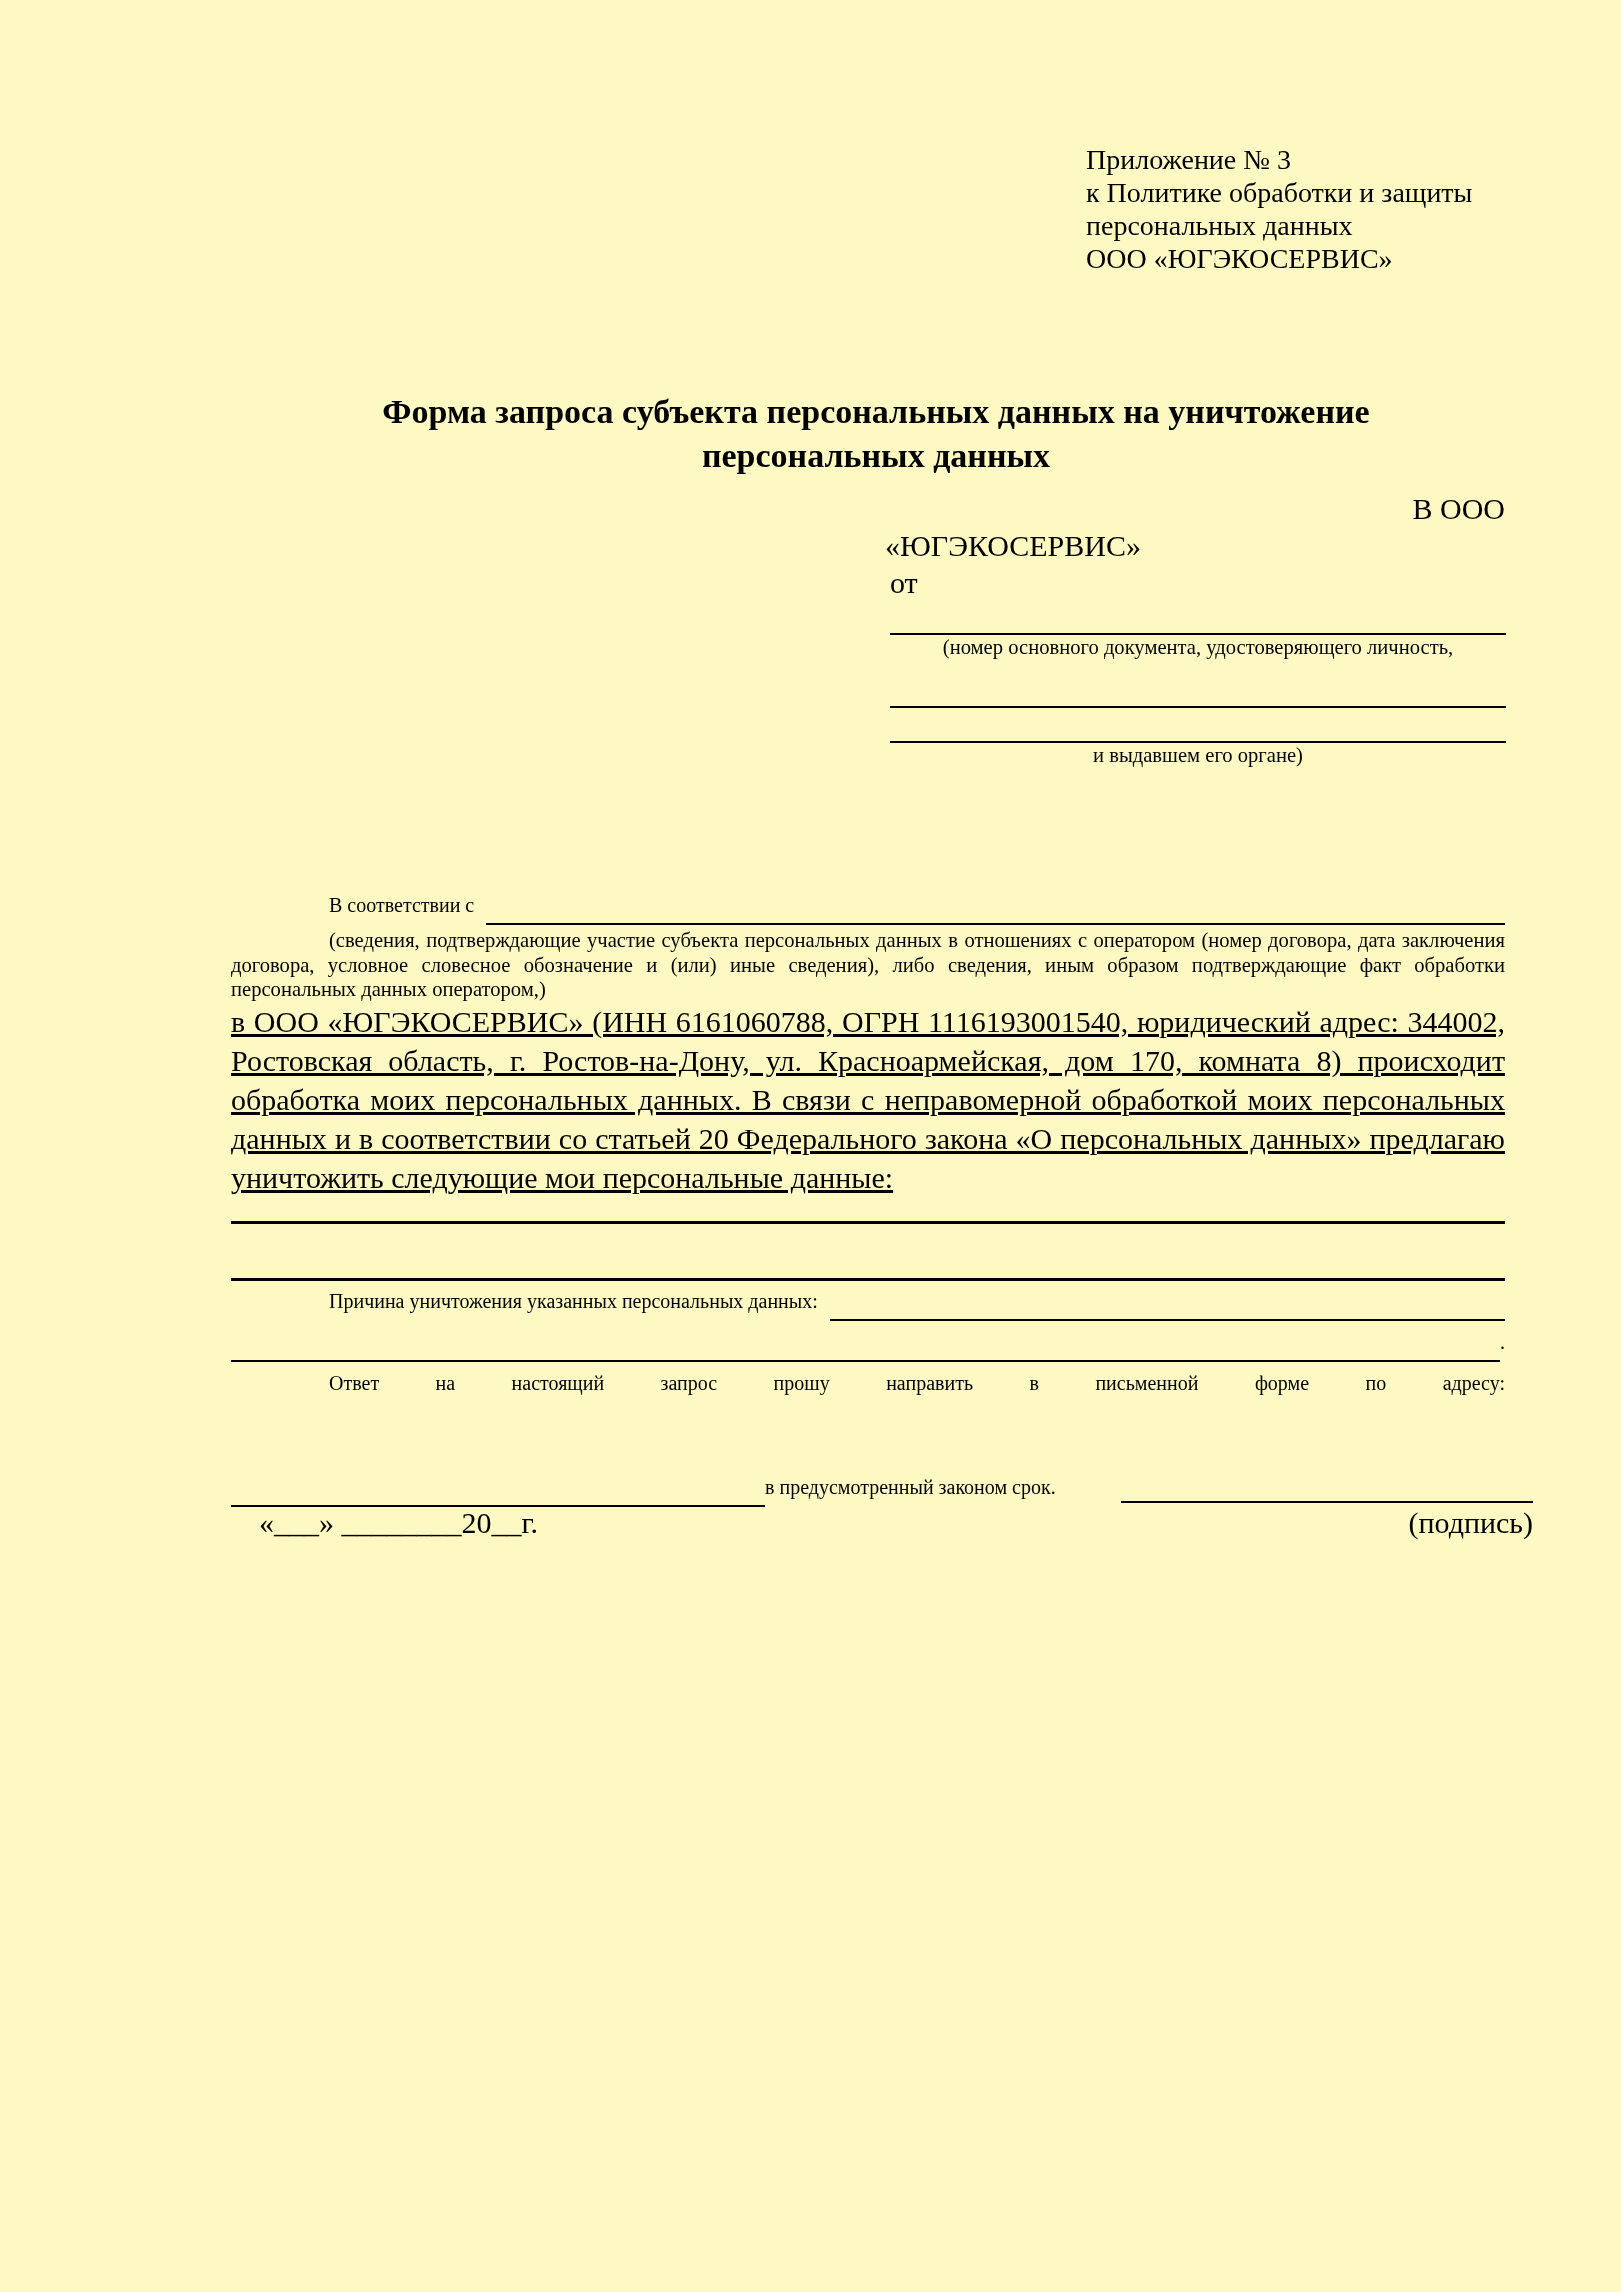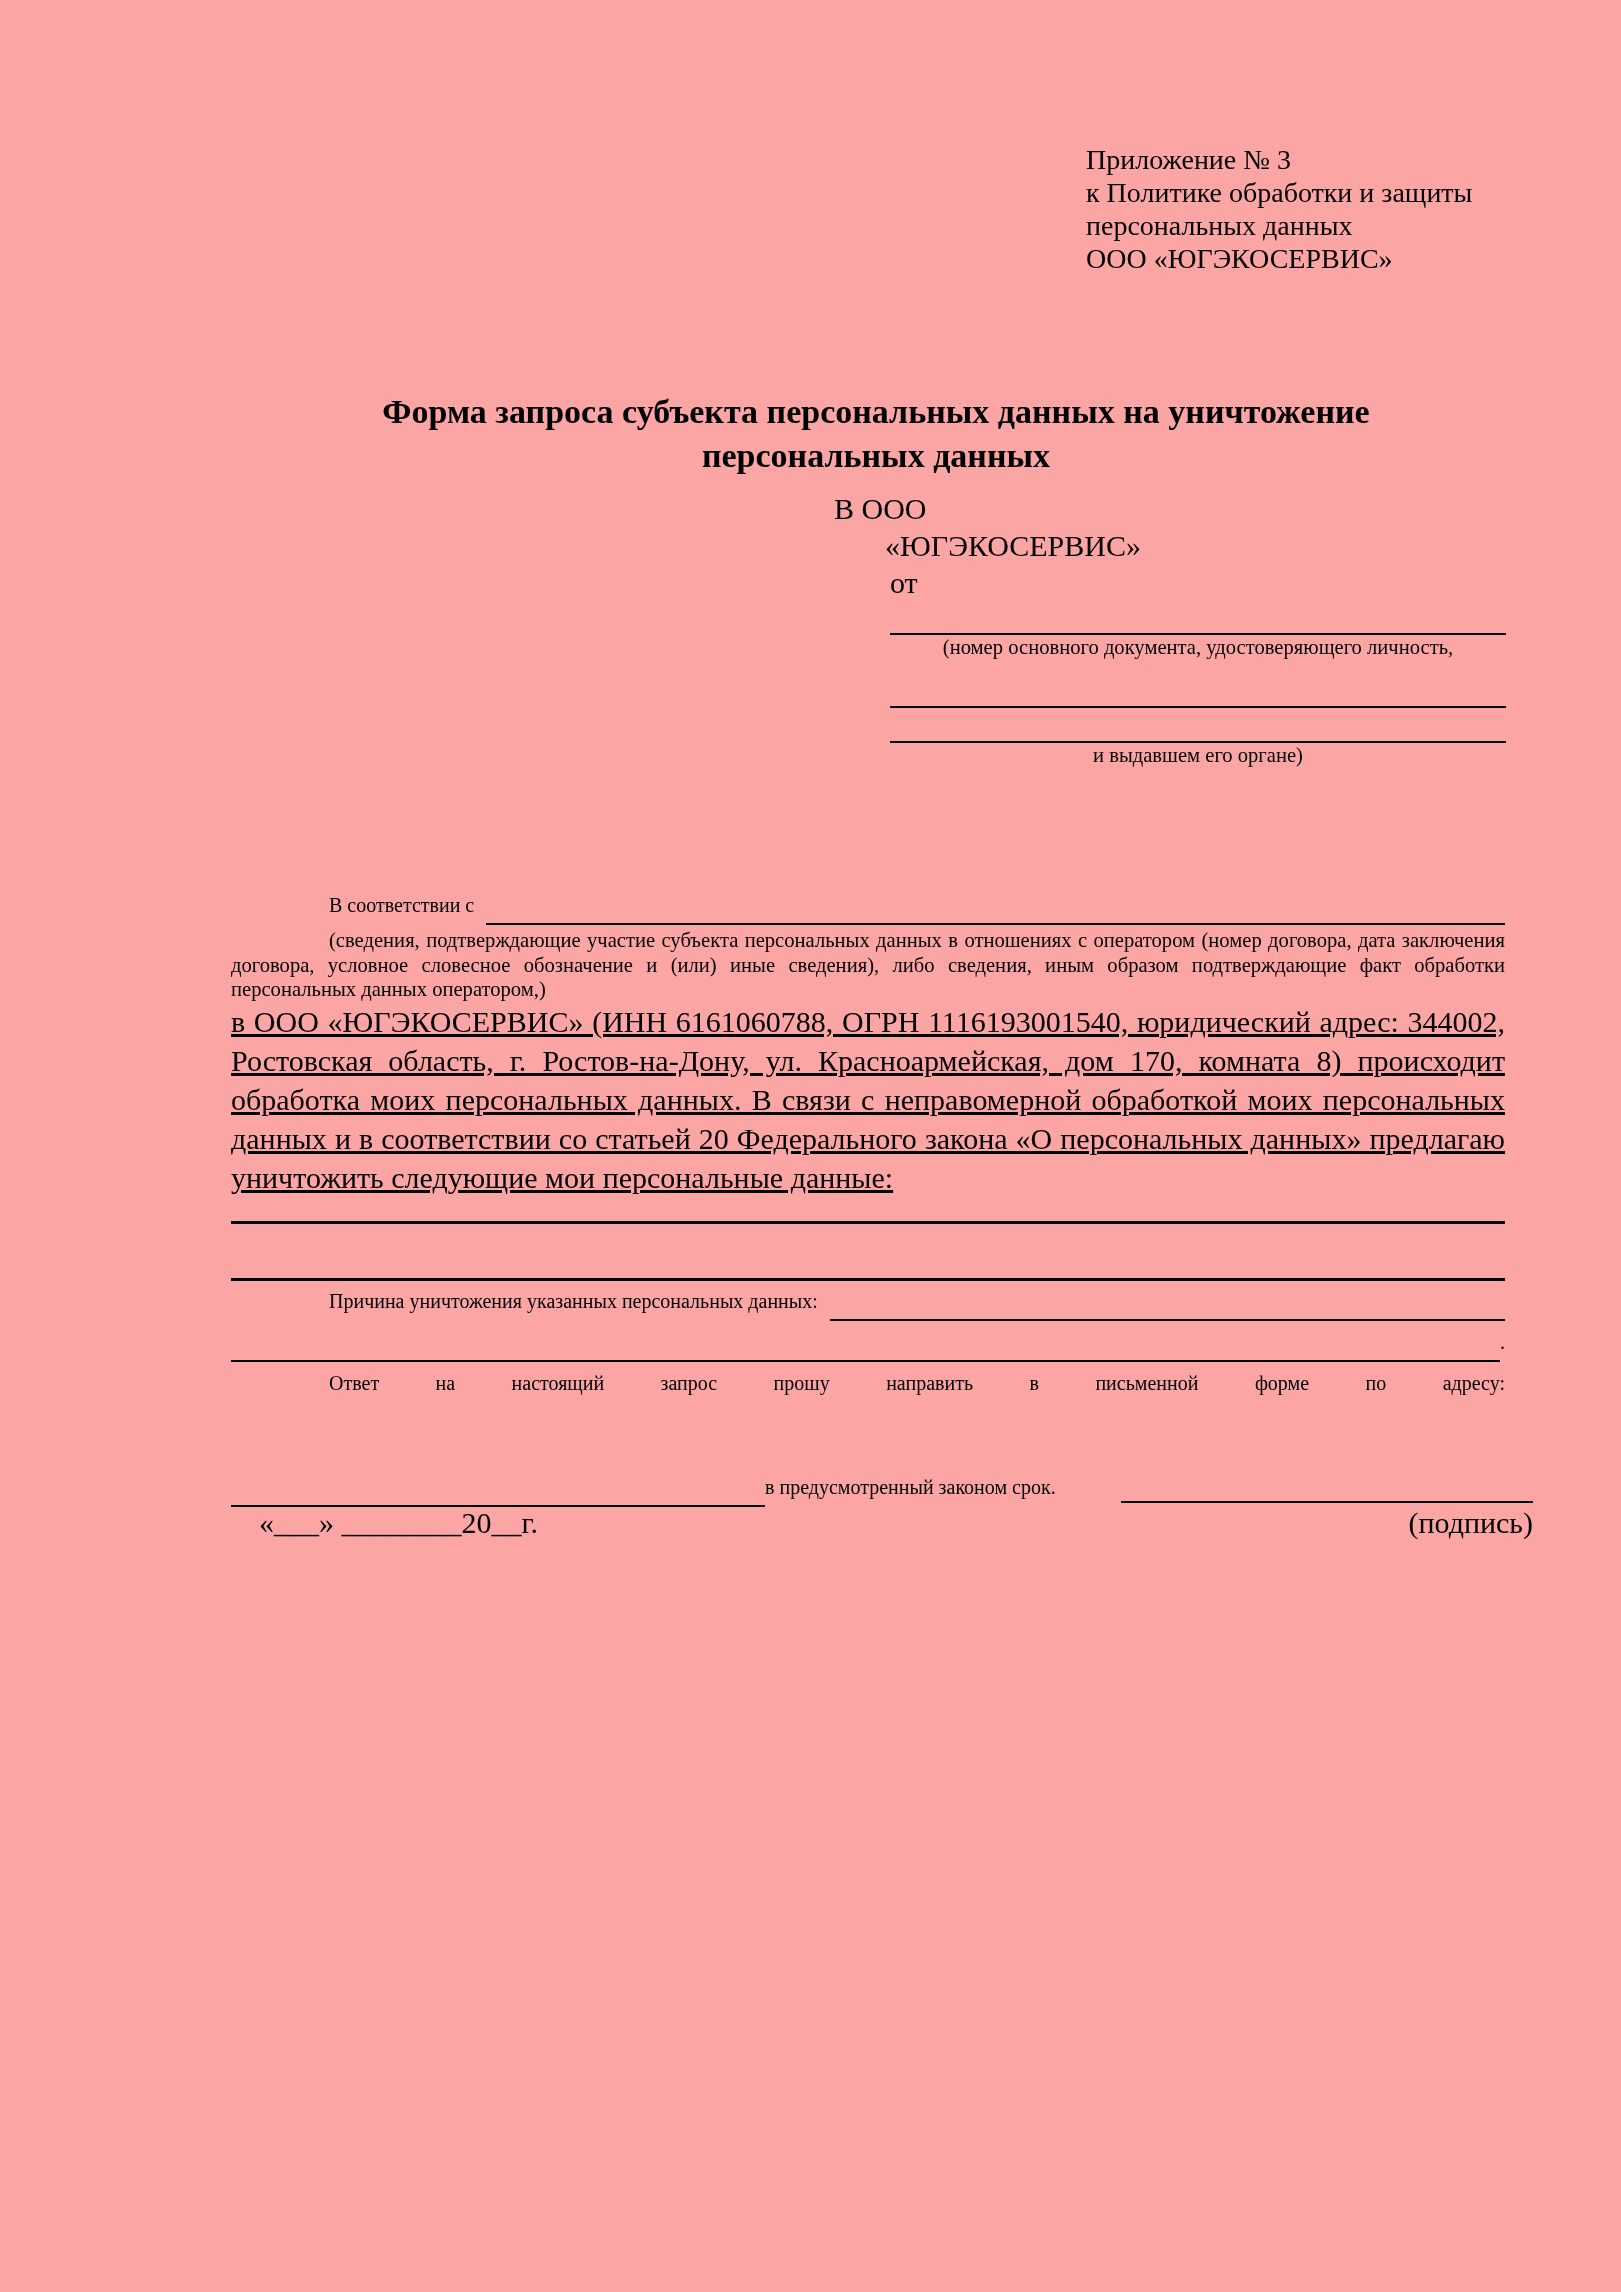--- a/index.html
+++ b/index.html
@@ -1,20 +1,20 @@
 <!DOCTYPE html>
 <html><head>
 <meta charset="utf-8">
 <style>
   html, body { margin: 0; padding: 0; background: #ffffff; }
   .page {
     position: relative;
     width: 1621px;
     height: 2293px;
-    background: #fca5a5;
+    background: #fef9c3;
     color: #000000;
     font-family: "Liberation Serif", "DejaVu Serif", serif;
     overflow: hidden;
   }
 
   
   .header-block {
     position: absolute;
     left: 1086px;
     top: 143px;
@@ -37,21 +37,21 @@
 
   
   .addressee {
     position: absolute;
     left: 231px;
     top: 490px;
     width: 1274px;
     font-size: 30px;
     line-height: 37px;
   }
-  .addr-to      { margin-left: 603px; }
+  .addr-to      { margin-left: 603px; text-align: right; }
   .addr-company { margin-left: 654px; }
   .addr-from    { margin-left: 659px; }
   .fill-row { margin-left: 659px; width: 616px; }
   .fill-row .blank { border-bottom: 2.9px solid #000; }
   .blank-h1 { height: 10.8px; }
   .blank-h2 { height: 32px; }
   .blank-h3 { height: 45px; }
   .blank-h4 { height: 33px; }
   .fill-caption {
     font-size: 20.6px;

